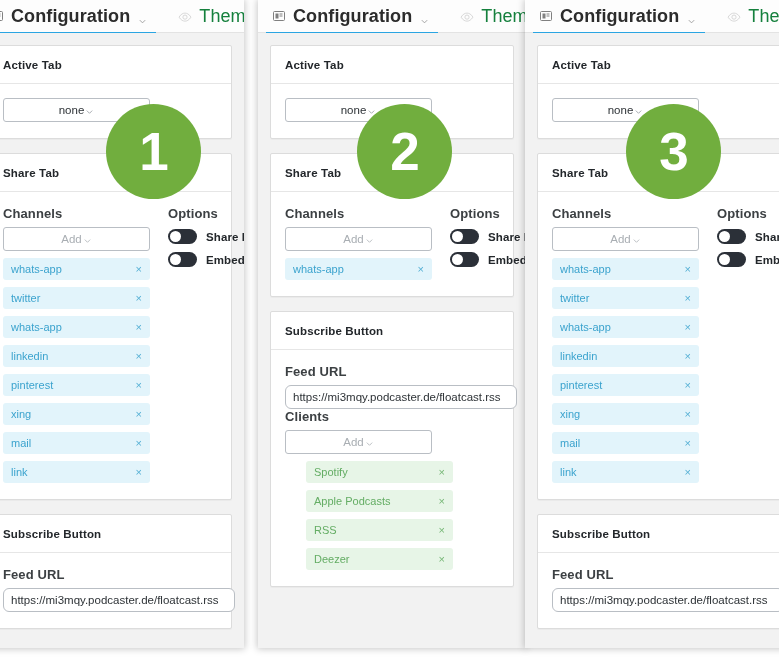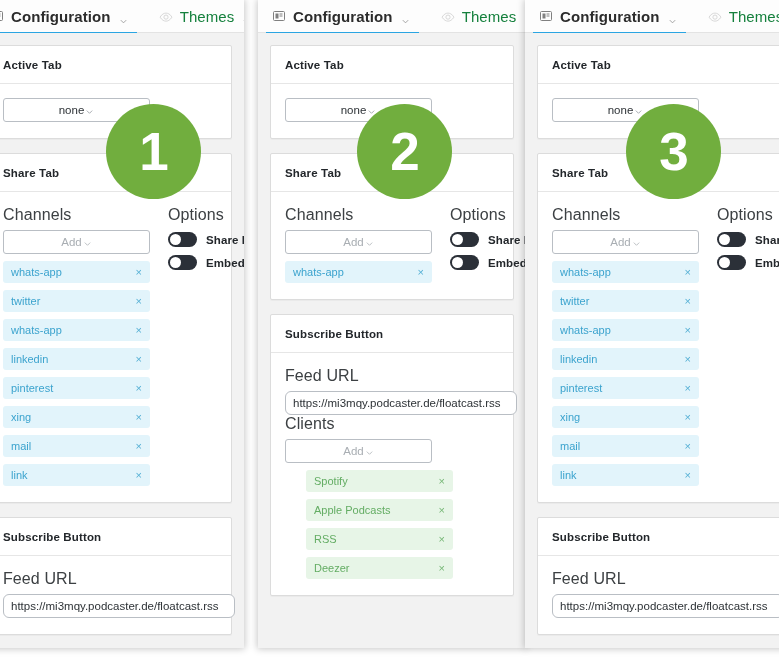--- a/index.html
+++ b/index.html
@@ -47,21 +47,21 @@
     display: flex;
     align-items: center;
     height: 33px;
     padding: 0 9px 0 6px;
     box-sizing: border-box;
     gap: 7px;
     position: relative;
     flex: 0 0 auto;
   }
   .tab .tlabel {
-    font-size: 15px;
+    font-size: 18px;
     letter-spacing: .1px;
   }
   .tab.active .tlabel { color: #2c2c2c; font-weight: 600; }
   .tab.inactive .tlabel { color: #15803d; font-weight: 400; }
   .tab.active::after {
     content: "";
     position: absolute;
     left: 0; right: 0; bottom: -1px;
     height: 2px;
     background: #2aa5e2;
@@ -94,24 +94,25 @@
     padding: 13px 14px 12px 14px;
     border-bottom: 1px solid #e6e6e6;
     font-size: 11.5px;
     font-weight: 700;
     color: #23272b;
     letter-spacing: .15px;
   }
   .card-body { padding: 14px 14px 16px 14px; }
 
   .field-label {
-    font-size: 16px;
+    font-size: 13px;
     color: #3c4043;
     margin-bottom: 6px;
     letter-spacing: .1px;
+    font-weight: bold;
   }
 
   .input, .select {
     height: 24px;
     border: 1px solid #b9bec4;
     border-radius: 3px;
     background: #fff;
     font-size: 11.5px;
     color: #2d3236;
     display: flex;

